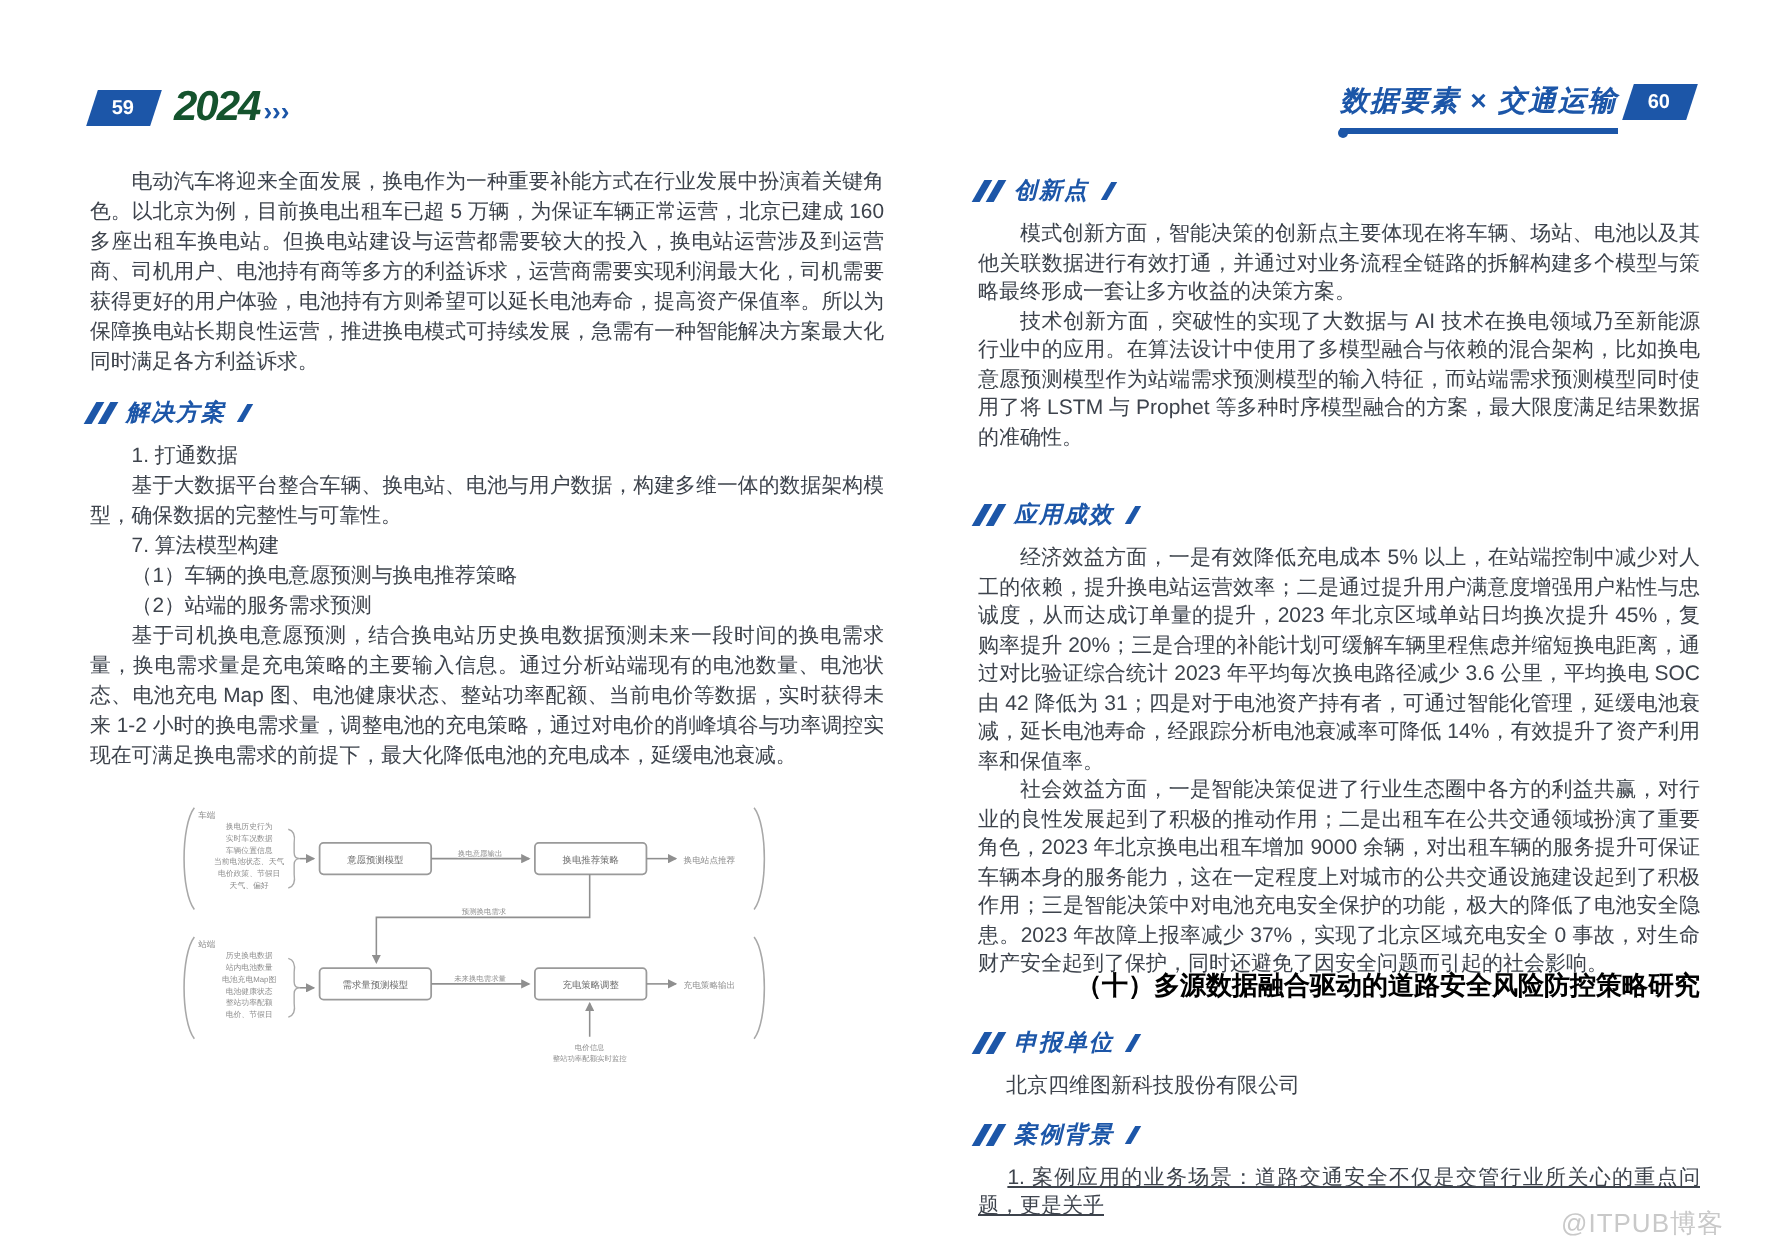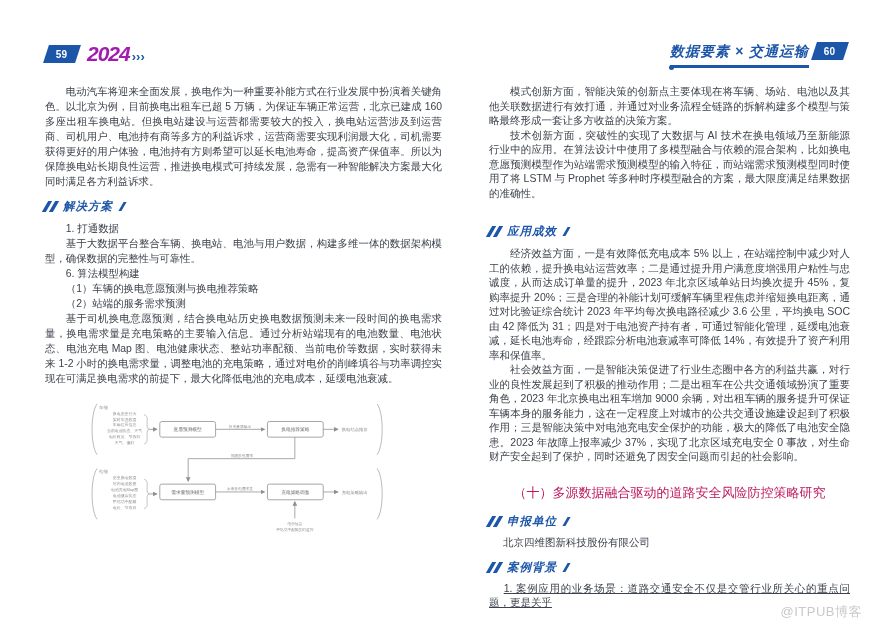--- a/index.html
+++ b/index.html
@@ -5,21 +5,21 @@
   html,body{margin:0;padding:0;background:#ffffff;}
   .page{position:relative;width:890px;height:630px;background:#ffffff;overflow:hidden;
         font-family:"Liberation Sans","DejaVu Sans",sans-serif;}
 
   
   .hdr-left{position:absolute;left:46px;top:42px;display:flex;align-items:center;gap:9px;}
   .hdr-right{position:absolute;right:44px;top:42px;display:flex;align-items:flex-start;gap:5px;}
   .pagebadge{background:#1c56a8;color:#fff;width:32px;height:18px;transform:skewX(-18deg);
              display:flex;align-items:center;justify-content:center;}
   .pagebadge span{transform:skewX(18deg);font-size:10px;font-weight:bold;}
-  .logo{font-size:21px;font-weight:800;font-style:italic;color:#a21caf;letter-spacing:-1px;}
+  .logo{font-size:21px;font-weight:800;font-style:italic;color:#14532d;letter-spacing:-1px;}
   .logo-arrows{font-size:13px;font-weight:bold;color:#1c56a8;margin-left:2px;}
   .series-wrap{position:relative;padding-bottom:4px;border-bottom:3px solid #1c56a8;}
   .series{font-size:14px;font-weight:700;font-style:italic;color:#1c56a8;letter-spacing:1px;}
   .series-dot{position:absolute;left:-1px;bottom:-5px;width:5px;height:5px;border-radius:50%;background:#1c56a8;}
 
   
   .col-left{position:absolute;left:45px;top:84px;width:397px;}
   .col-right{position:absolute;left:489px;top:84px;width:361px;height:540px;}
   p.body{margin:0;font-size:10.4px;line-height:15px;color:#3d434c;text-align:justify;text-indent:2em;}
   .col-right p.body{font-size:10.5px;line-height:14.5px;}
@@ -30,21 +30,21 @@
   .sec-header .b1,.sec-header .b2{width:4px;height:11px;background:#1c56a8;transform:skewX(-30deg);margin-right:2.5px;}
   .sec-title{margin:0 8px 0 5px;font-size:11.5px;font-weight:bold;font-style:italic;color:#1c56a8;letter-spacing:1px;}
   .sec-header .b3{width:2.5px;height:9px;background:#1c56a8;transform:skewX(-30deg);}
 
   
   .figure-wrap{margin:12px 0 0 40px;width:314px;}
   svg text{font-family:"Liberation Sans","DejaVu Sans",sans-serif;}
 
   
   .case-block{position:absolute;left:0;top:400px;width:100%;}
-  .case-title{margin:0 0 12px 0;text-align:center;color:#be185d;font-weight:normal;font-size:13px;}
+  .case-title{margin:0 0 12px 0;text-align:right;color:#000000;font-weight:bold;font-size:13px;}
   .plain-line{margin:5px 0 1px;padding-left:14px;font-size:10.5px;color:#3d434c;}
   .bg-line{margin:1px 0 0;font-size:10.5px;color:#3d434c;text-indent:1.4em;text-align:justify;text-decoration:underline;}
 
   .watermark{position:absolute;right:28px;bottom:9px;color:#c9c9c9;font-size:13px;letter-spacing:.5px;}
 </style>
 </head>
 <body>
 
 <div class="page">
 
@@ -71,21 +71,21 @@
 
     <div class="sec-header">
       <span class="b1"></span>
         <span class="b2"></span>
       <span class="sec-title">解决方案</span>
       <span class="b3"></span>
     </div>
 
     <p class="body gap-top">1. 打通数据</p>
     <p class="body">基于大数据平台整合车辆、换电站、电池与用户数据，构建多维一体的数据架构模型，确保数据的完整性与可靠性。</p>
-    <p class="body">6. 算法模型构建</p>
+    <p class="body">7. 算法模型构建</p>
     <p class="body">（1）车辆的换电意愿预测与换电推荐策略</p>
     <p class="body">（2）站端的服务需求预测</p>
     <p class="body">基于司机换电意愿预测，结合换电站历史换电数据预测未来一段时间的换电需求量，换电需求量是充电策略的主要输入信息。通过分析站端现有的电池数量、电池状态、电池充电 Map 图、电池健康状态、整站功率配额、当前电价等数据，实时获得未来 1-2 小时的换电需求量，调整电池的充电策略，通过对电价的削峰填谷与功率调控实现在可满足换电需求的前提下，最大化降低电池的充电成本，延缓电池衰减。</p>
 
     <div class="figure-wrap">
       <svg width="314" height="137" viewBox="0 0 320 140">
         <defs>
           <marker id="arw" markerWidth="6" markerHeight="6" refX="5" refY="3" orient="auto">
             <path d="M0,0 L6,3 L0,6 z" fill="#8f8f8f"></path>
           </marker>
@@ -136,20 +136,26 @@
 
         <line x1="214" y1="123" x2="214" y2="106" stroke="#8f8f8f" stroke-width="0.8" marker-end="url(#arw)"></line>
         <text x="214" y="130" font-size="3.8" fill="#8f8f8f" text-anchor="middle">电价信息</text>
         <text x="214" y="135.5" font-size="3.8" fill="#8f8f8f" text-anchor="middle">整站功率配额实时监控</text>
       </svg>
       
     </div>
   </div>
 
   <div class="col-right">
+    <div class="sec-header" style="margin-top:4px;">
+      <span class="b1"></span>
+        <span class="b2"></span>
+      <span class="sec-title">创新点</span>
+      <span class="b3"></span>
+    </div>
     <p class="body">模式创新方面，智能决策的创新点主要体现在将车辆、场站、电池以及其他关联数据进行有效打通，并通过对业务流程全链路的拆解构建多个模型与策略最终形成一套让多方收益的决策方案。</p>
     <p class="body">技术创新方面，突破性的实现了大数据与 AI 技术在换电领域乃至新能源行业中的应用。在算法设计中使用了多模型融合与依赖的混合架构，比如换电意愿预测模型作为站端需求预测模型的输入特征，而站端需求预测模型同时使用了将 LSTM 与 Prophet 等多种时序模型融合的方案，最大限度满足结果数据的准确性。</p>
 
     <div class="sec-header" style="margin-top:24px;">
       <span class="b1"></span>
         <span class="b2"></span>
       <span class="sec-title">应用成效</span>
       <span class="b3"></span>
     </div>
     <p class="body">经济效益方面，一是有效降低充电成本 5% 以上，在站端控制中减少对人工的依赖，提升换电站运营效率；二是通过提升用户满意度增强用户粘性与忠诚度，从而达成订单量的提升，2023 年北京区域单站日均换次提升 45%，复购率提升 20%；三是合理的补能计划可缓解车辆里程焦虑并缩短换电距离，通过对比验证综合统计 2023 年平均每次换电路径减少 3.6 公里，平均换电 SOC 由 42 降低为 31；四是对于电池资产持有者，可通过智能化管理，延缓电池衰减，延长电池寿命，经跟踪分析电池衰减率可降低 14%，有效提升了资产利用率和保值率。</p>

